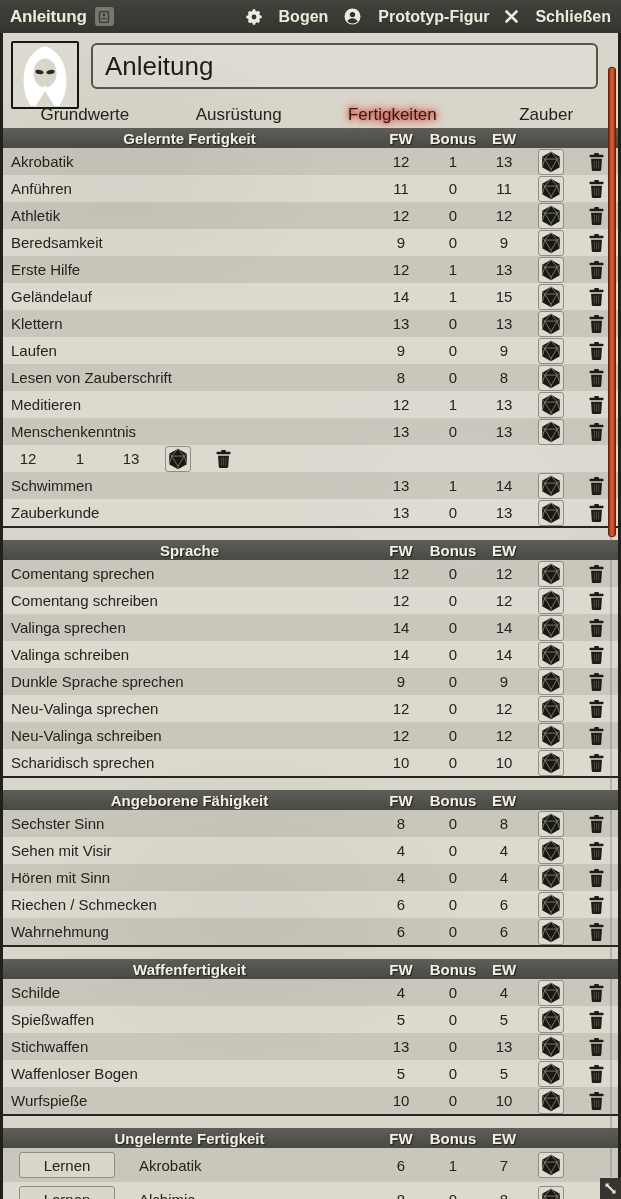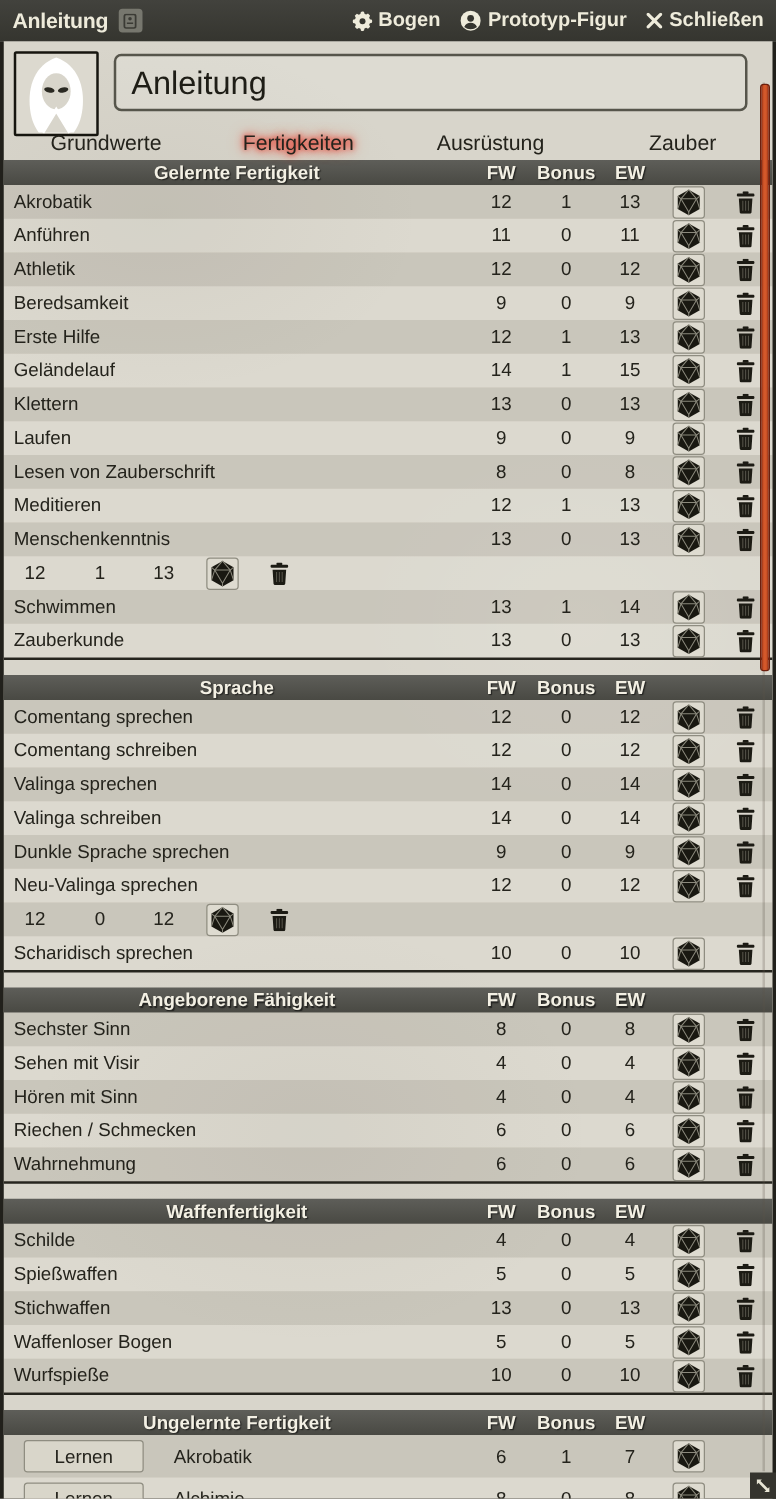--- a/index.html
+++ b/index.html
@@ -20,21 +20,21 @@
     font-weight: bold;
     font-size: 17px;
   }
   .titlebar .win-title { letter-spacing: -0.2px; }
   .sheet-badge {
     width: 19px; height: 19px; margin-left: 8px;
     background: #77776e; border-radius: 3px;
     display: inline-flex; align-items: center; justify-content: center;
   }
   .tb-menu { margin-left: auto; display: flex; gap: 16px; align-items: center; }
-  .tb-item { display: inline-flex; align-items: center; gap: 5px; cursor: pointer; font-size: 16px; }
+  .tb-item { display: inline-flex; align-items: center; gap: 17px; cursor: pointer; font-size: 16px; }
 
   
   .content {
     position: relative;
     height: 1166px;
     border-left: 3px solid #21201b;
     border-right: 3px solid #21201b;
     background:
       radial-gradient(ellipse 300px 200px at 20% 12%, rgba(120,115,100,0.08), transparent 70%),
       radial-gradient(ellipse 260px 220px at 75% 40%, rgba(255,255,250,0.10), transparent 70%),
@@ -199,22 +199,22 @@
         <ellipse cx="32" cy="30" rx="11.5" ry="14.5" fill="#d8d5cb"></ellipse>
         <polygon points="21,63 32,43 43,63" fill="#d8d5cb"></polygon>
         <path d="M21 63 L32 45 L43 63" fill="none" stroke="#ffffff" stroke-width="3"></path>
         <ellipse cx="26.5" cy="29" rx="4.2" ry="2.1" fill="#2a2922" transform="rotate(12 26.5 29)"></ellipse>
         <ellipse cx="37.5" cy="29" rx="4.2" ry="2.1" fill="#2a2922" transform="rotate(-12 37.5 29)"></ellipse>
       </svg>
     </div>
     <input class="name-input" type="text" value="Anleitung" style="">
     <div class="tabs">
       <span class="tab">Grundwerte</span>
+      <span class="tab">Ausrüstung</span>
       <span class="tab active">Fertigkeiten</span>
-      <span class="tab">Ausrüstung</span>
       <span class="tab">Zauber</span>
     </div>
   </div>
 
   <div id="tables">
       <div class="stable">
         <div class="sheader">
           <div class="c-name">Gelernte Fertigkeit</div>
           <div class="c-fw">FW</div>
           <div class="c-bonus">Bonus</div>
@@ -845,20 +845,21 @@
                   <rect x="5.5" y="0" width="5" height="2.2" rx="0.8" fill="#1c1b14"></rect>
                   <rect x="0.5" y="1.8" width="15" height="2.6" rx="1" fill="#1c1b14"></rect>
                   <path d="M2.2 6 h11.6 l-0.8 12 a1.4 1.4 0 0 1-1.4 1 H4.4 a1.4 1.4 0 0 1-1.4-1 z" fill="#1c1b14"></path>
                   <path d="M5.6 8 v8.5 M8 8 v8.5 M10.4 8 v8.5" stroke="#56544a" stroke-width="0.9"></path>
                 </svg>
               </span>
             </button>
           </div>
         </div>
         <div class="srow odd">
+          <div class="c-name">Neu-Valinga schreiben</div>
           <div class="c-fw">12</div>
           <div class="c-bonus">0</div>
           <div class="c-ew">12</div>
           <div class="c-die">
             <button class="die-btn">
               <span class="icon">
                 <svg width="22" height="22" viewBox="0 0 24 24">
                   <polygon points="12,0.8 21.6,6.4 21.6,17.6 12,23.2 2.4,17.6 2.4,6.4" fill="#191811"></polygon>
                   <g stroke="#8b897c" stroke-width="0.9" fill="none">
                     <polygon points="5.2,8.8 18.8,8.8 12,20.2"></polygon>

